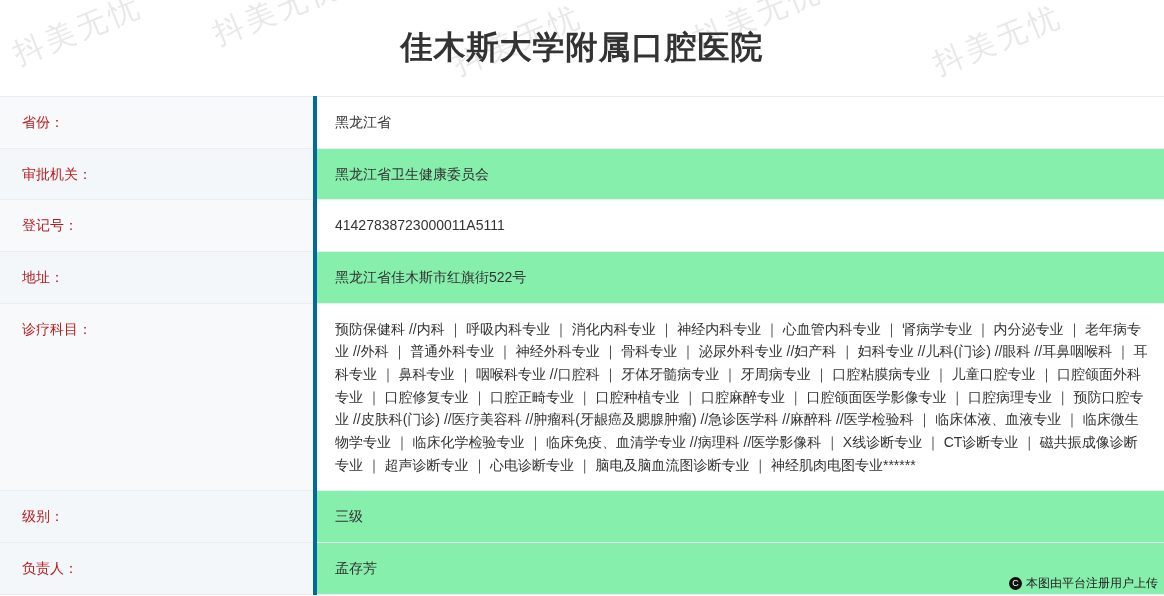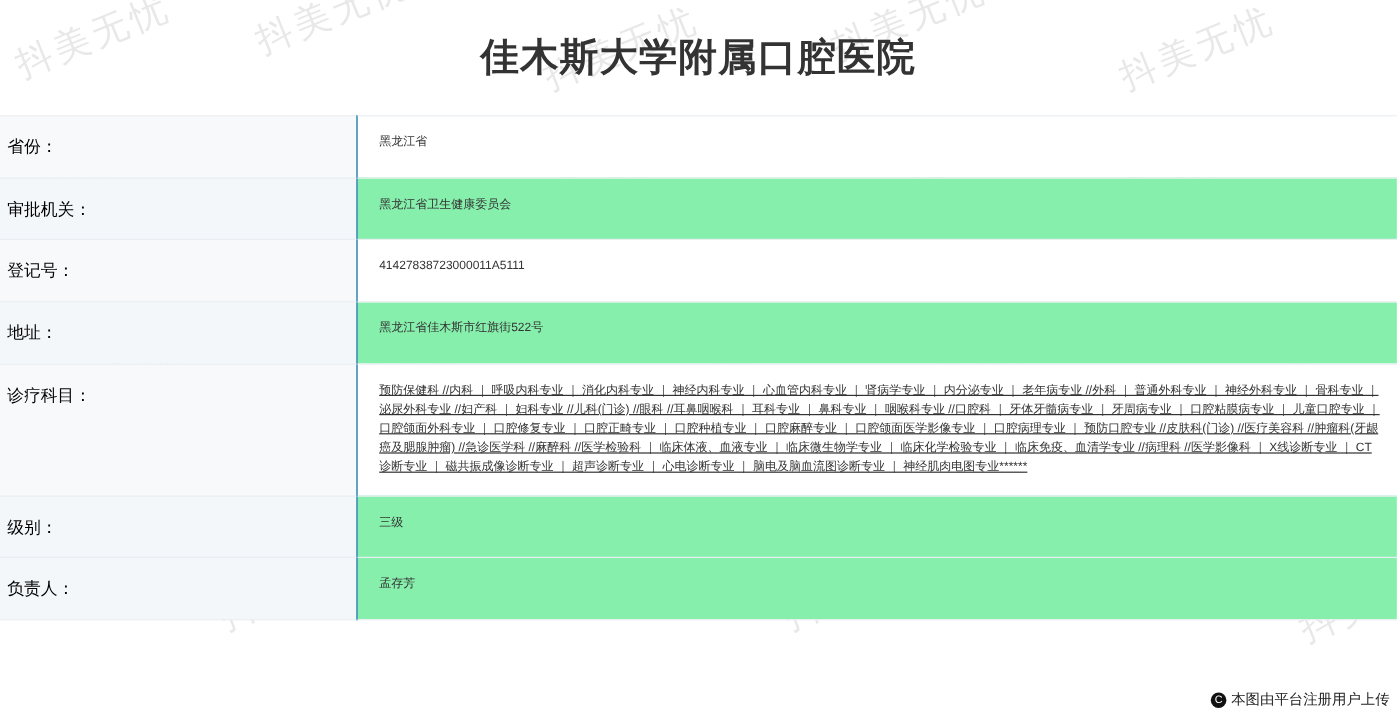--- a/index.html
+++ b/index.html
@@ -67,42 +67,41 @@
     z-index: 6;
     table-layout: fixed;
   }
   .info-table tr {
     border-top: 1px solid #e9eef2;
     border-bottom: 1px solid #e9eef2;
   }
   .info-table td {
     vertical-align: top;
     padding: 14px 0;
-    font-size: 10px;
+    font-size: 14px;
     line-height: 1.62;
   }
   td.label {
     width: 291px;
     background: #f7f9fb;
-    padding-left: 6px;
-    color: #000000;
+    padding-left: 22px;
+    color: #b91c1c;
     font-size: 14px;
-    border-right: 1px solid #0369a1;
+    border-right: 4px solid #0369a1;
   }
   td.value {
     background: #ffffff;
     padding-left: 18px;
     padding-right: 14px;
     color: #333333;
   }
 
   .depts {
     line-height: 1.85;
     word-break: break-all;
-    text-decoration: underline;
   }
 
   
   .row-band td { background: #86efac; }
   .row-band td.label { background: #f3f7fa; margin-left: 19px; }
 
   
   .footer-badge {
     position: absolute;
     right: 6px;

